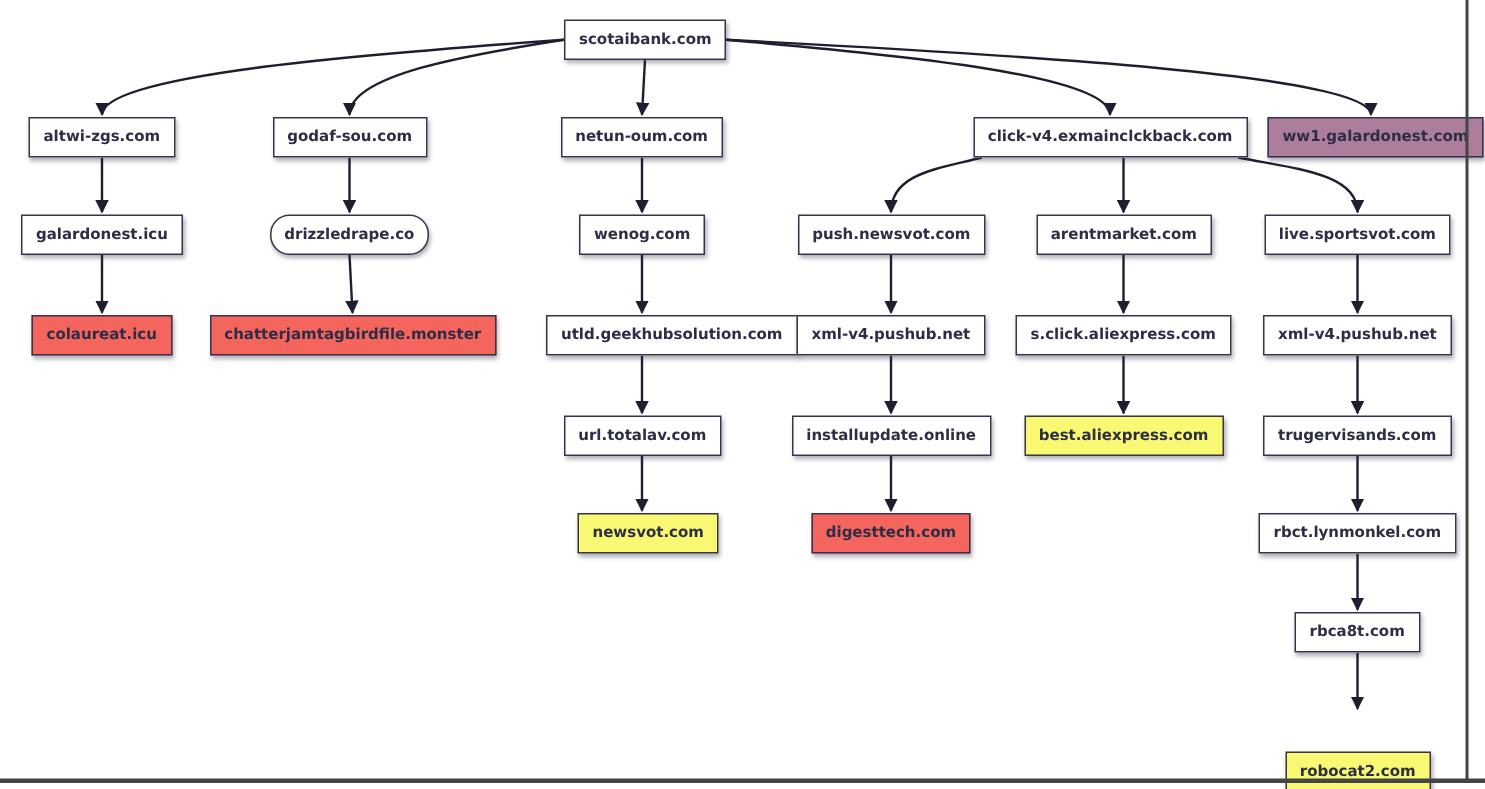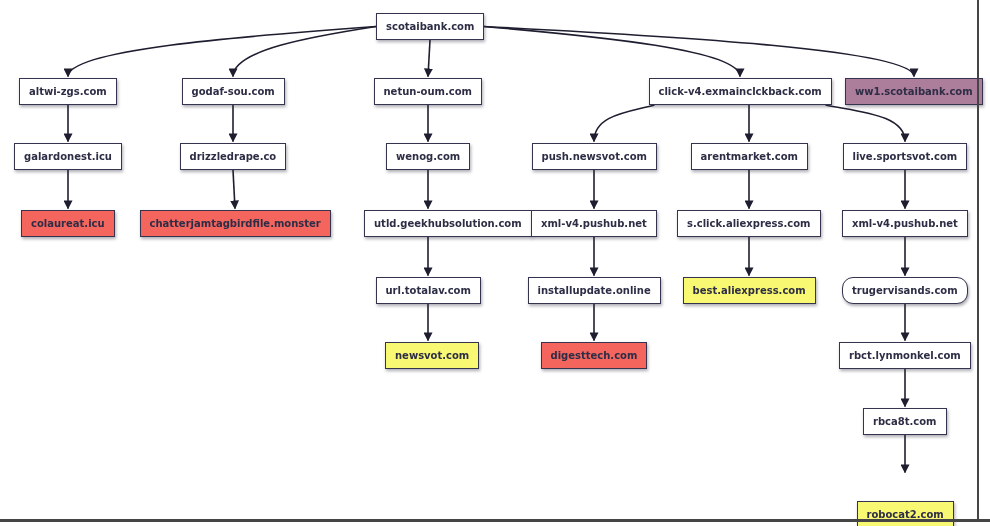--- a/index.html
+++ b/index.html
@@ -76,38 +76,38 @@
       <path class="edge" d="M 905 304 L 905 340.5" marker-end="url(#arrowhead)"></path>
       <path class="edge" d="M 905 369 L 905 406.5" marker-end="url(#arrowhead)"></path>
       <path class="edge" d="M 905 435 L 905 472.5" marker-end="url(#arrowhead)"></path>
     </svg>
   <div id="nodes">
       <div class="node default" style="left: 376px; top: 13px;">scotaibank.com</div>
       <div class="node default" style="left: 19px; top: 78px;">altwi-zgs.com</div>
       <div class="node default" style="left: 14px; top: 143px;">galardonest.icu</div>
       <div class="node red" style="left: 21px; top: 210px;">colaureat.icu</div>
       <div class="node default" style="left: 181.5px; top: 78px;">godaf-sou.com</div>
-      <div class="node default" style="left: 179.5px; top: 143px;">drizzledrape.co</div>
+      <div class="node default" style="left: 179.5px; top: 143px; border-radius: 13px;">drizzledrape.co</div>
       <div class="node red" style="left: 139.5px; top: 210px;">chatterjamtagbirdfile.monster</div>
       <div class="node default" style="left: 373.5px; top: 78px; text-align: right;">netun-oum.com</div>
       <div class="node default" style="left: 386px; top: 143px;">wenog.com</div>
       <div class="node default" style="left: 344px; top: 210px; margin-left: 20px;">utld.geekhubsolution.com</div>
       <div class="node default" style="left: 375.5px; top: 277px;">url.totalav.com</div>
       <div class="node yellow" style="left: 385px; top: 342px;">newsvot.com</div>
       <div class="node default" style="left: 648.5px; top: 78px;">click-v4.exmainclckback.com</div>
       <div class="node default" style="left: 531.5px; top: 143px;">push.newsvot.com</div>
       <div class="node default" style="left: 531px; top: 210px;">xml-v4.pushub.net</div>
       <div class="node default" style="left: 527.5px; top: 277px;">installupdate.online</div>
       <div class="node red" style="left: 540.5px; top: 342px;">digesttech.com</div>
       <div class="node default" style="left: 690.5px; top: 143px;">arentmarket.com</div>
       <div class="node default" style="left: 677px; top: 210px;">s.click.aliexpress.com</div>
       <div class="node yellow" style="left: 682.5px; top: 277px;">best.aliexpress.com</div>
       <div class="node default" style="left: 842.5px; top: 143px;">live.sportsvot.com</div>
       <div class="node default" style="left: 842px; top: 210px;">xml-v4.pushub.net</div>
-      <div class="node default" style="left: 842px; top: 277px; border-radius: 11px;">trugervisands.com</div>
+      <div class="node default" style="left: 842px; top: 277px;">trugervisands.com</div>
       <div class="node default" style="left: 839px; top: 342px;">rbct.lynmonkel.com</div>
       <div class="node default" style="left: 863px; top: 408px;">rbca8t.com</div>
       <div class="node yellow" style="left: 856.5px; top: 474px; margin-top: 27px;">robocat2.com</div>
-      <div class="node purple" style="left: 845px; top: 78px;">ww1.scotaibank.com</div>
+      <div class="node purple" style="left: 845px; top: 78px;">ww1.galardonest.com</div>
     </div>
   <div class="frame-right"></div>
   <div class="frame-bottom"></div>
 </div>
 
 </body></html>

